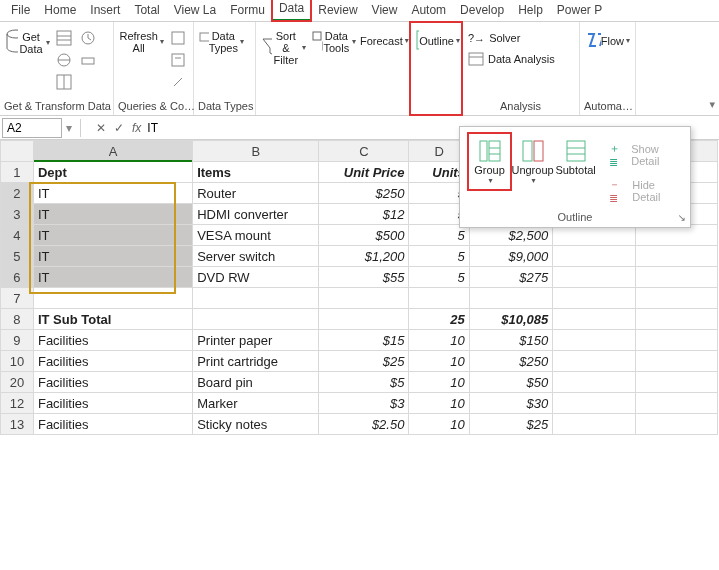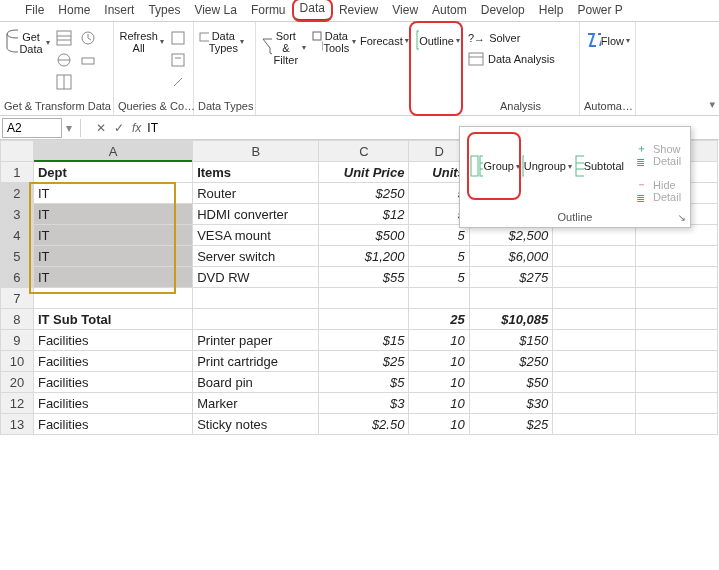--- a/index.html
+++ b/index.html
@@ -11,38 +11,37 @@
     color: #222;
     width: 719px;
     height: 570px;
     overflow: hidden;
     position: relative;
   }
   
   .tabs {
     display: flex;
     border-bottom: 1px solid #d0d0d0;
-    padding-left: 18px;
+    padding-left: 4px;
     height: 22px;
     align-items: flex-end;
   }
   .tab {
     padding: 2px 7px 4px 7px;
     color: #444;
     cursor: pointer;
     font-size: 12px;
     white-space: nowrap;
   }
   .tab.active {
     border-bottom: 2px solid #058527;
   }
   .highlight-box {
     outline: 2px solid #e03232;
     outline-offset: -1px;
-    border-radius: 7px;
   }
   
   .ribbon {
     display: flex;
     height: 94px;
     border-bottom: 1px solid #d0d0d0;
     background: #fff;
     position: relative;
   }
   .rgroup {
@@ -83,22 +82,22 @@
     left:459px; top:126px;
     width:232px;
     background:#fff;
     border:1px solid #c0c0c0;
     box-shadow:2px 2px 6px rgba(0,0,0,.20);
     z-index:50;
     padding:6px 8px 4px 8px;
   }
   .drop-row { display:flex; align-items:flex-start;}
   .drop-btn {
-    display:flex; flex-direction:row; align-items:center; width:52px;
-    padding:20px 0; cursor:pointer; font-size:11px;
+    display:flex; flex-direction:column; align-items:center; width:52px;
+    padding:5px 0; cursor:pointer; font-size:11px;
   }
   .drop-side { display:flex; flex-direction:column; gap:4px; padding-top:6px; margin-left:8px;}
   .drop-side-item { display:flex; align-items:center; gap:6px; color:#aaa; font-size:11px; padding:2px 4px;}
   .drop-footer { text-align:center; font-size:11px; color:#555; padding-top:4px;}
   .drop-corner { position:absolute; right:4px; bottom:4px; font-size:10px; color:#777;}
   
   .grid-wrap { position:relative; }
   table.sheet { border-collapse:collapse; width:718px; table-layout:fixed;}
   .sheet th, .sheet td { border:1px solid #d9d9d9; height:21px; padding:0 4px; font-size:13px; }
   .sheet thead th { background:#f0f0f0; font-weight:normal; color:#444; text-align:center;}
@@ -126,21 +125,21 @@
     width:30px; background:#f0f0f0; border:1px solid #d9d9d9;
   }
 </style>
 </head>
 <body>
 
 <div class="tabs" id="tabs">
     <div class="tab">File</div>
     <div class="tab">Home</div>
     <div class="tab">Insert</div>
-    <div class="tab">Types</div>
+    <div class="tab">Total</div>
     <div class="tab">View La</div>
     <div class="tab">Formu</div>
     <div class="tab active highlight-box">Data</div>
     <div class="tab">Review</div>
     <div class="tab">View</div>
     <div class="tab">Autom</div>
     <div class="tab">Develop</div>
     <div class="tab">Help</div>
     <div class="tab">Power P</div>
   </div>
@@ -452,21 +451,21 @@
           <td class="right">$2,500</td>
           <td></td>
           <td></td>
         </tr>
         <tr>
           <th class="selrow">5</th>
           <td class="sel-cell">IT</td>
           <td>Server switch</td>
           <td class="right">$1,200</td>
           <td class="right">5</td>
-          <td class="right">$6,000</td>
+          <td class="right">$9,000</td>
           <td></td>
           <td></td>
         </tr>
         <tr>
           <th class="selrow">6</th>
           <td class="sel-cell">IT</td>
           <td>DVD RW</td>
           <td class="right">$55</td>
           <td class="right">5</td>
           <td class="right">$275</td>

